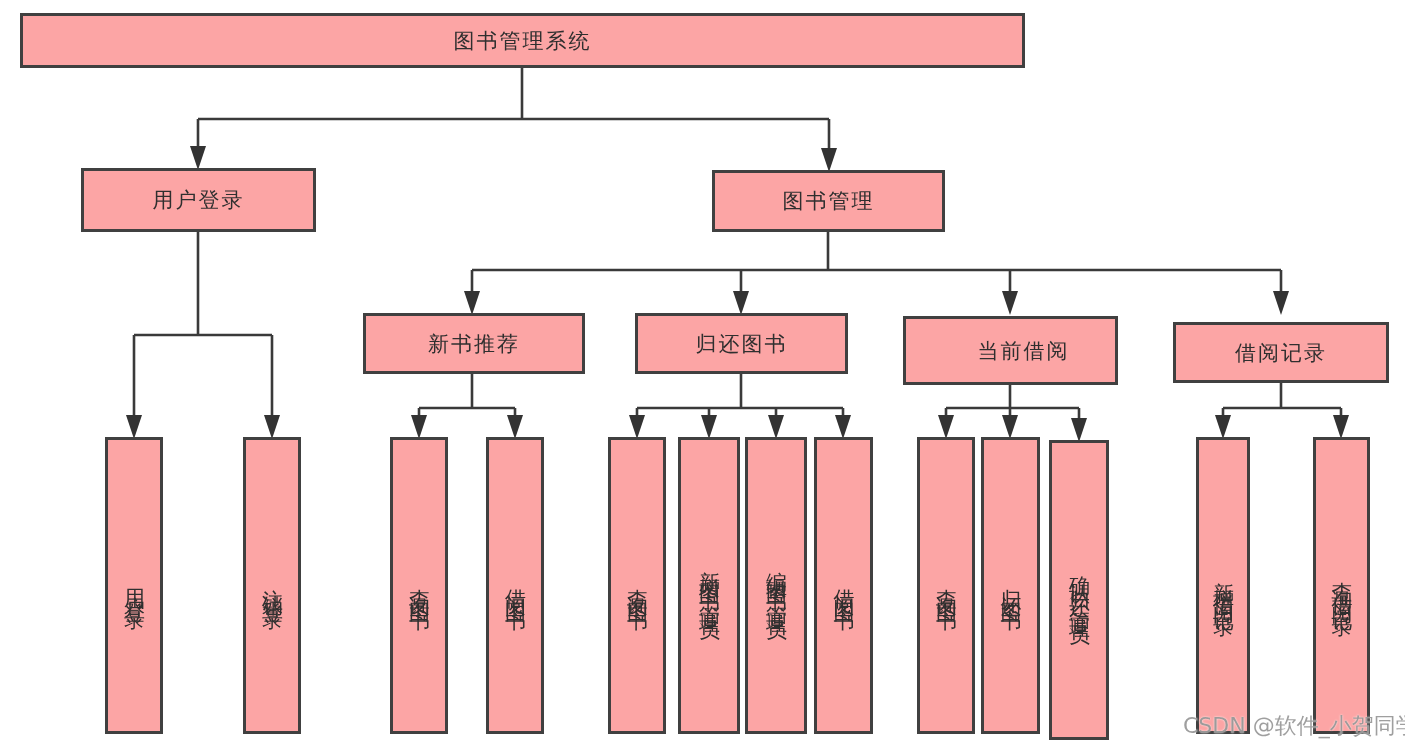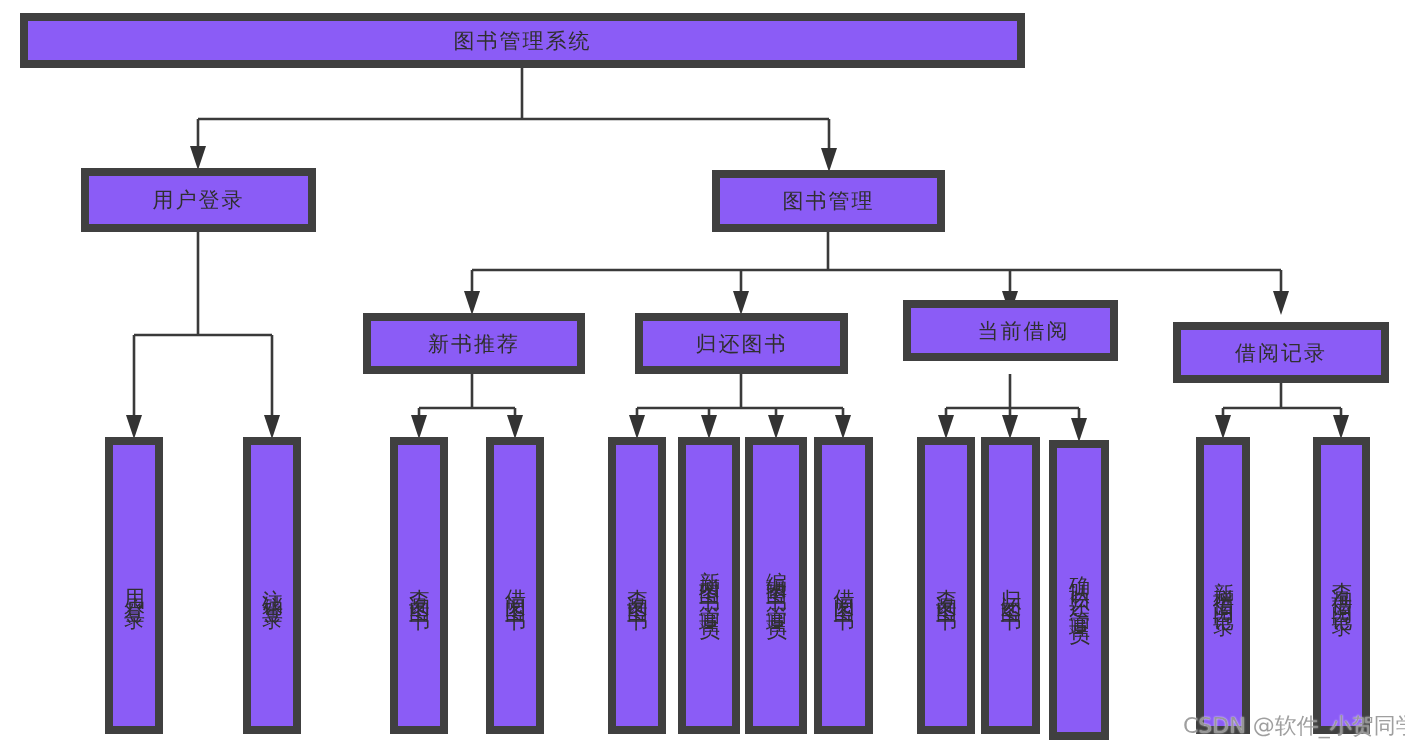--- a/index.html
+++ b/index.html
@@ -9,22 +9,22 @@
     background:#ffffff;
     font-family:"DejaVu Serif","Liberation Serif",serif;
     overflow:hidden;
   }
   svg.wires{position:absolute;left:0;top:0;z-index:1;}
   svg.wires path{stroke:#3a3a3a;stroke-width:2.6;fill:none;}
   svg.wires polygon{fill:#333333;stroke:none;}
   .node{
     position:absolute;
     box-sizing:border-box;
-    background:#8b5cf6;
-    border:8px solid #404040;
+    background:#fca5a5;
+    border:3px solid #404040;
     display:flex;align-items:center;justify-content:center;
     z-index:2;
     color:#2f2f2f;
   }
   .h-node{
     font-size:21px;
     letter-spacing:2px;
     white-space:nowrap;
   }
   .v-node{
@@ -34,21 +34,21 @@
     text-orientation:mixed;
     letter-spacing:7px;
     line-height:1;
   }
   
   .root-box     {left:20px;  top:13px;  width:1005px;height:55px;}
   .n-user-login {left:81px;  top:168px; width:235px; height:64px;}
   .n-book-mgmt  {left:712px; top:170px; width:233px; height:62px;font-family:Liberation Serif, serif;}
   .n-new-book   {left:363px; top:313px; width:222px; height:61px;}
   .n-book-borrow{left:635px; top:313px; width:213px; height:61px;}
-  .n-current    {left:903px; top:300px; width:215px; height:61px;padding-left:26px;}
+  .n-current    {left:903px; top:316px; width:215px; height:69px;padding-left:26px;}
   .n-records    {left:1173px;top:322px; width:216px; height:61px;}
   
   .v-user-login  {left:105px; width:58px;}
   .v-logout      {left:243px; width:58px;}
   .v-query-1     {left:390px; width:58px;}
   .v-borrow-1    {left:486px; width:58px;}
   .v-query-2     {left:608px; width:58px;}
   .v-add-book    {left:678px; width:62px;}
   .v-edit-book   {left:745px; width:62px;}
   .v-borrow-2    {left:814px; width:59px;}

